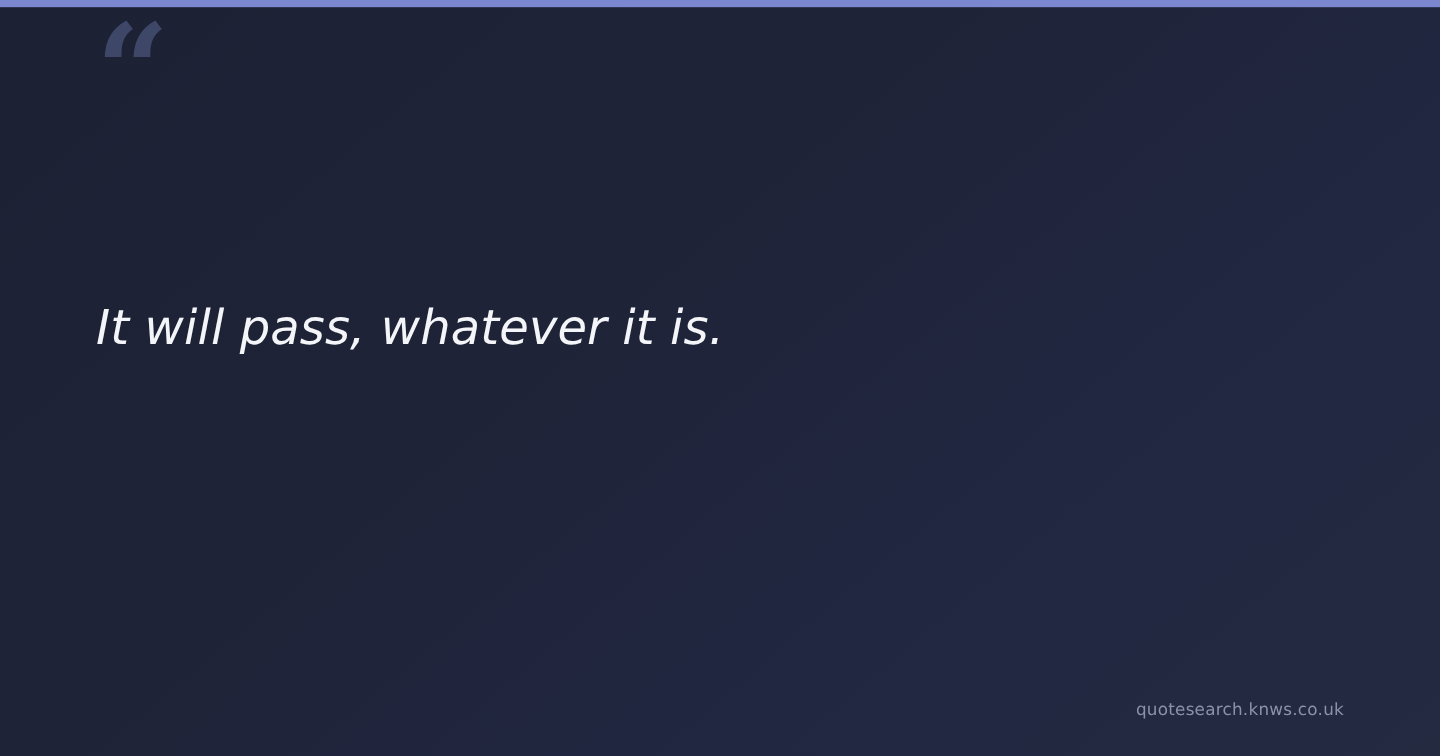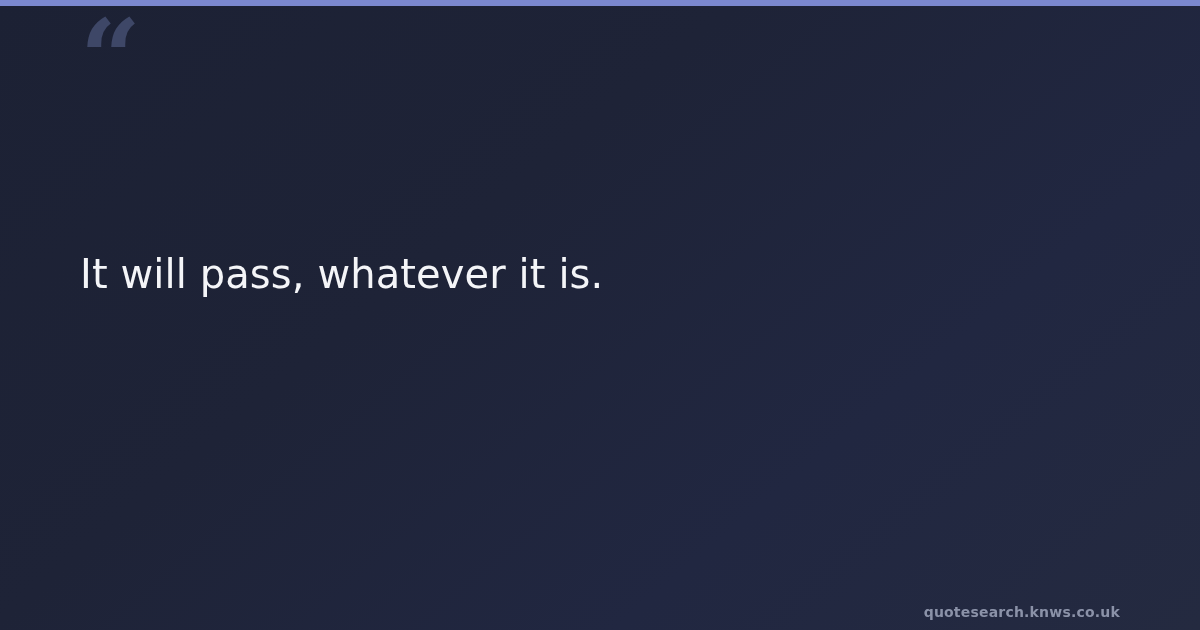--- a/index.html
+++ b/index.html
@@ -44,20 +44,21 @@
     color: #3e4767;
     letter-spacing: -2px;
     user-select: none;
   }
 
   .content {
     position: absolute;
     left: 80px;
     top: 248px;
     right: 80px;
+    font-style: italic;
   }
 
   .quote-text {
     margin: 0;
     font-size: 40px;
     font-weight: 400;
     line-height: 1.32;
     color: #f4f5f8;
     letter-spacing: 0.1px;
   }
@@ -67,23 +68,23 @@
     font-size: 21px;
     font-weight: 700;
     line-height: 1.3;
     color: #7b88cf;
     letter-spacing: 0.15px;
   }
 
   .site-footer {
     position: absolute;
     right: 80px;
-    bottom: 10px;
+    bottom: 30px;
     font-size: 14px;
-    font-weight: 700;
+    font-weight: 400;
     color: #8b92a8;
     letter-spacing: 0.2px;
   }
 </style>
 </head>
 <body>
 
 <div class="quote-card">
 
   <div class="accent-bar"></div>

